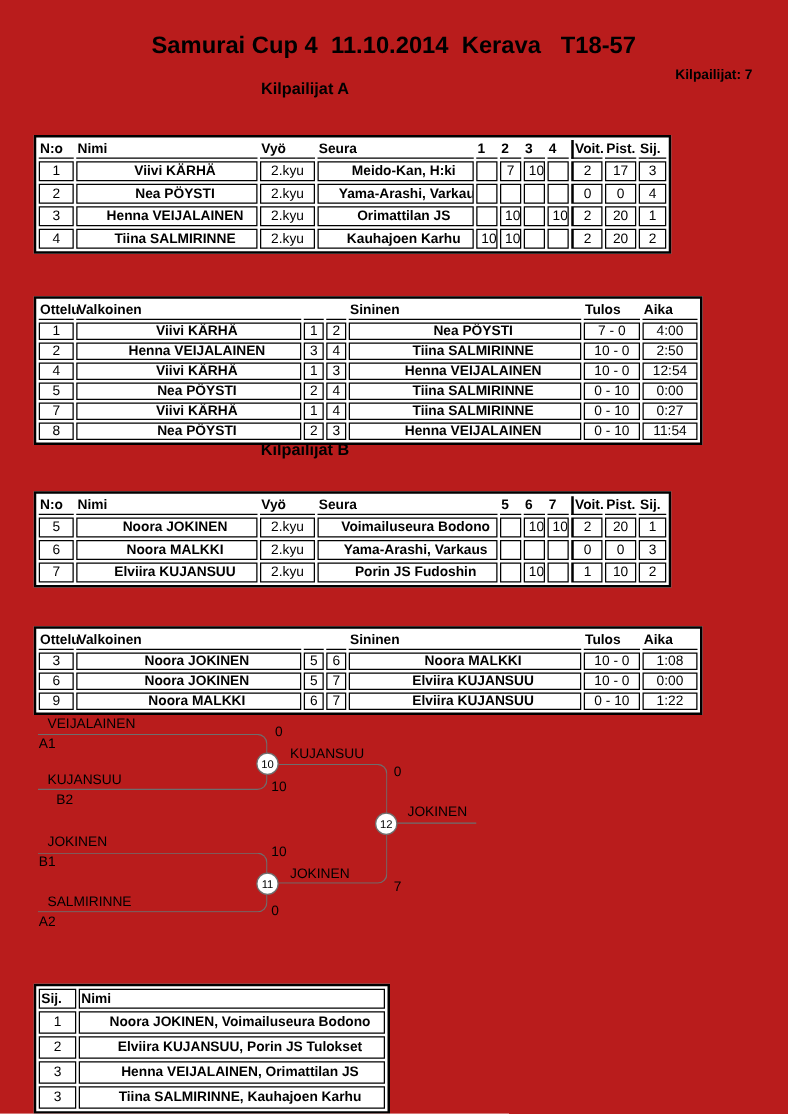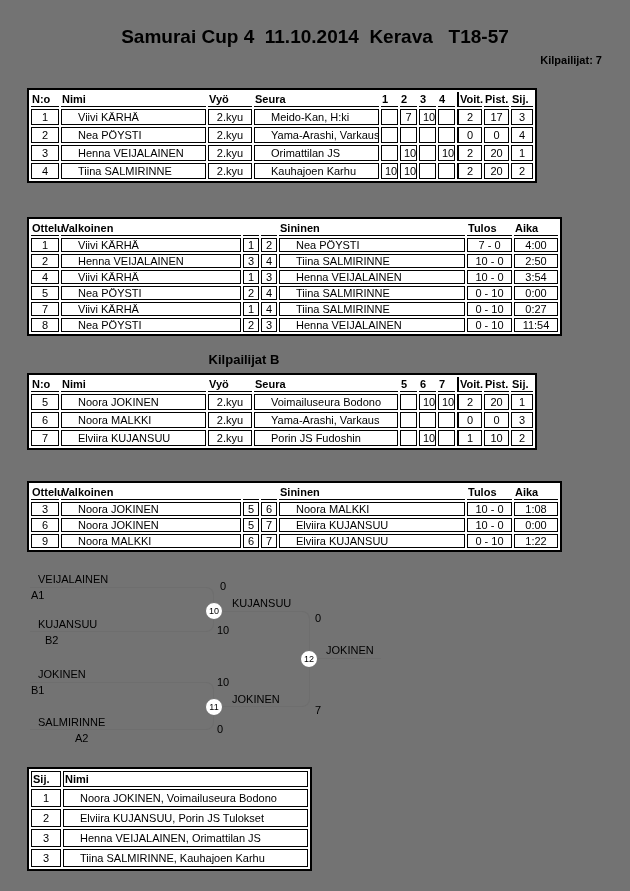--- a/index.html
+++ b/index.html
@@ -1,32 +1,32 @@
 <!DOCTYPE html>
 <html><head>
 <meta charset="utf-8">
 <style>
   * { box-sizing: border-box; }
   html,body { margin:0; padding:0; background:#fff; }
-  .page { position:relative; width:630px; height:891px; background:#737373;
+  .page { position:relative; width:630px; height:891px; background:#b91c1c;
           font-family:"Liberation Sans", sans-serif; color:#000; overflow:hidden; }
 
   .title { position:absolute; top:26px; left:0; width:630px; text-align:center;
            font-size:19px; font-weight:bold; white-space:pre; }
   .count { position:absolute; top:54px; right:28px; font-size:11px; font-weight:bold; }
   .sec   { position:absolute; text-align:center; font-size:13px; font-weight:bold; }
 
   table.tbl { position:absolute; border-collapse:separate; border-spacing:2px;
-              border:2px solid #000; table-layout:fixed; background:#fff; }
+              border:2px solid #000; table-layout:fixed; background:#fff;margin-top:20px; }
   .tbl th { font-size:11px; font-weight:bold; padding:0 1px; height:15px;
             border:none; border-bottom:1px solid #000; white-space:nowrap;
             text-align:left; vertical-align:middle; overflow:visible; }
   .tbl td { font-size:11px; padding:0 3px; height:16px; border:1px solid #000;
             white-space:nowrap; overflow:hidden; vertical-align:middle; text-align:center; }
-  .tbl .l  { text-align:left; padding-left:16px; }
+  .tbl .l  { text-align:center; padding-left:16px;font-weight:bold; }
   .tbl .hl { text-align:left; }
   .tl { border-left:2px solid #000 !important; }
   table.match td { height:14px; }
   table.matchB td { height:13px; }
   table.results th { border:1px solid #000; height:16px; }
   table.results td { height:18px; }
 
   
   .b-abs   { position:absolute; }
   .b-name  { position:absolute; font-size:11px; white-space:nowrap; }
@@ -45,20 +45,21 @@
               text-align:center; line-height:16px; z-index:2; }
 </style>
 </head>
 <body>
 
 <div class="page">
 
   <div class="title">Samurai Cup 4  11.10.2014  Kerava   T18-57</div>
   <div class="count">Kilpailijat: 7</div>
 
+  <div class="sec" style="top:63px; left:0; width:488px;">Kilpailijat A</div>
 
   <table class="tbl pool" style="left:27px; top:88px; width:510px;">
     <colgroup>
       <col style="width:28px">
         <col style="width:145px">
         <col style="width:44px">
         <col style="width:125px">
       <col style="width:17px">
         <col style="width:17px">
         <col style="width:17px">
@@ -179,21 +180,21 @@
         <td>10 - 0</td>
         <td>2:50</td>
       </tr>
       <tr>
         <td>4</td>
         <td class="l">Viivi KÄRHÄ</td>
         <td>1</td>
         <td>3</td>
         <td class="l">Henna VEIJALAINEN</td>
         <td>10 - 0</td>
-        <td>3:54</td>
+        <td>12:54</td>
       </tr>
       <tr>
         <td>5</td>
         <td class="l">Nea PÖYSTI</td>
         <td>2</td>
         <td>4</td>
         <td class="l">Tiina SALMIRINNE</td>
         <td>0 - 10</td>
         <td>0:00</td>
       </tr>
@@ -353,21 +354,21 @@
 
     <div class="b-win-down" style="left:223px; top:611px; width:87px; height:48px;"></div>
     <div class="b-name" style="left:232px; top:597px;">KUJANSUU</div>
     <div class="b-score" style="left:315px; top:612px;">0</div>
 
     <div class="b-name" style="left:38px;  top:668px;">JOKINEN</div>
     <div class="b-semi b-abs" style="left:30px; top:682px; width:184px; height:48px;"></div>
     <div class="b-seed" style="left:31px;  top:684px;">B1</div>
     <div class="b-score" style="left:217px; top:676px;">10</div>
     <div class="b-name" style="left:38px;  top:716px;">SALMIRINNE</div>
-    <div class="b-seed" style="left:31px;  top:732px;margin-left:44px;">A2</div>
+    <div class="b-seed" style="left:31px;  top:732px;">A2</div>
     <div class="b-score" style="left:217px; top:723px;">0</div>
     <div class="b-circle" style="left:205px; top:698px;">11</div>
 
     <div class="b-win-up" style="left:223px; top:659px; width:87px; height:48px;"></div>
     <div class="b-name" style="left:232px; top:693px;">JOKINEN</div>
     <div class="b-score" style="left:315px; top:704px;">7</div>
 
     <div class="b-circle" style="left:300px; top:650px;">12</div>
     <div class="b-final-line" style="left:318px; top:658px; width:63px;"></div>
     <div class="b-name" style="left:326px; top:644px;">JOKINEN</div>

